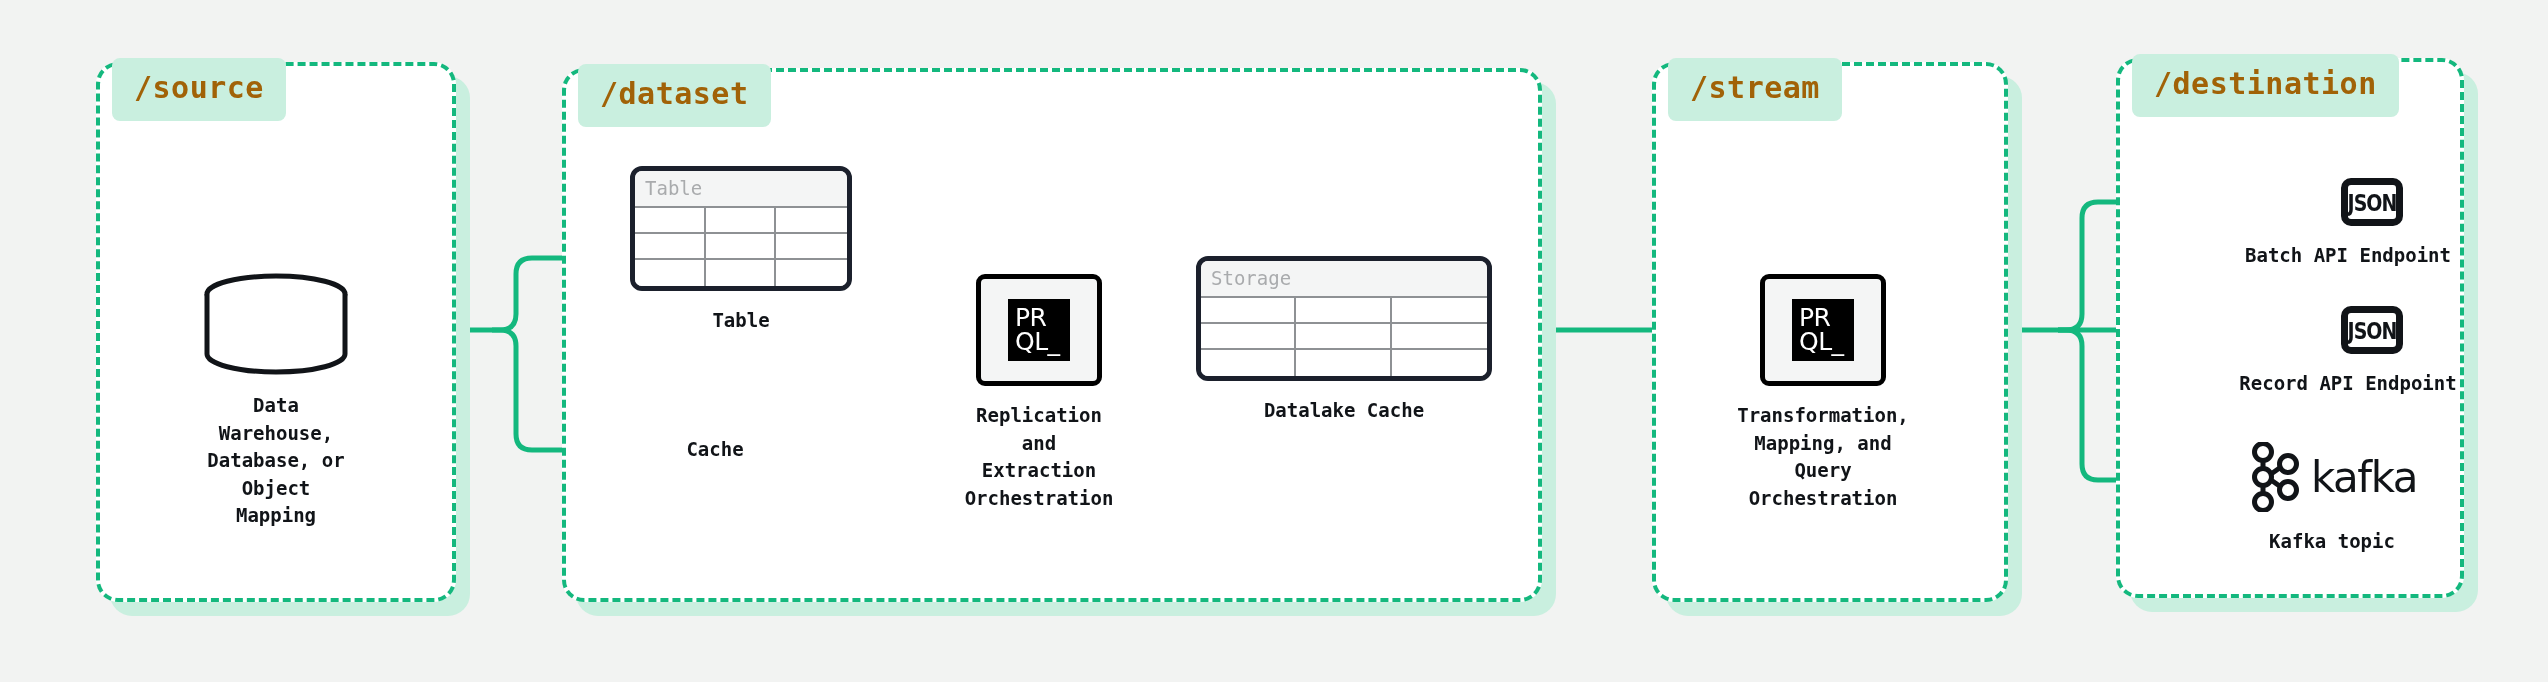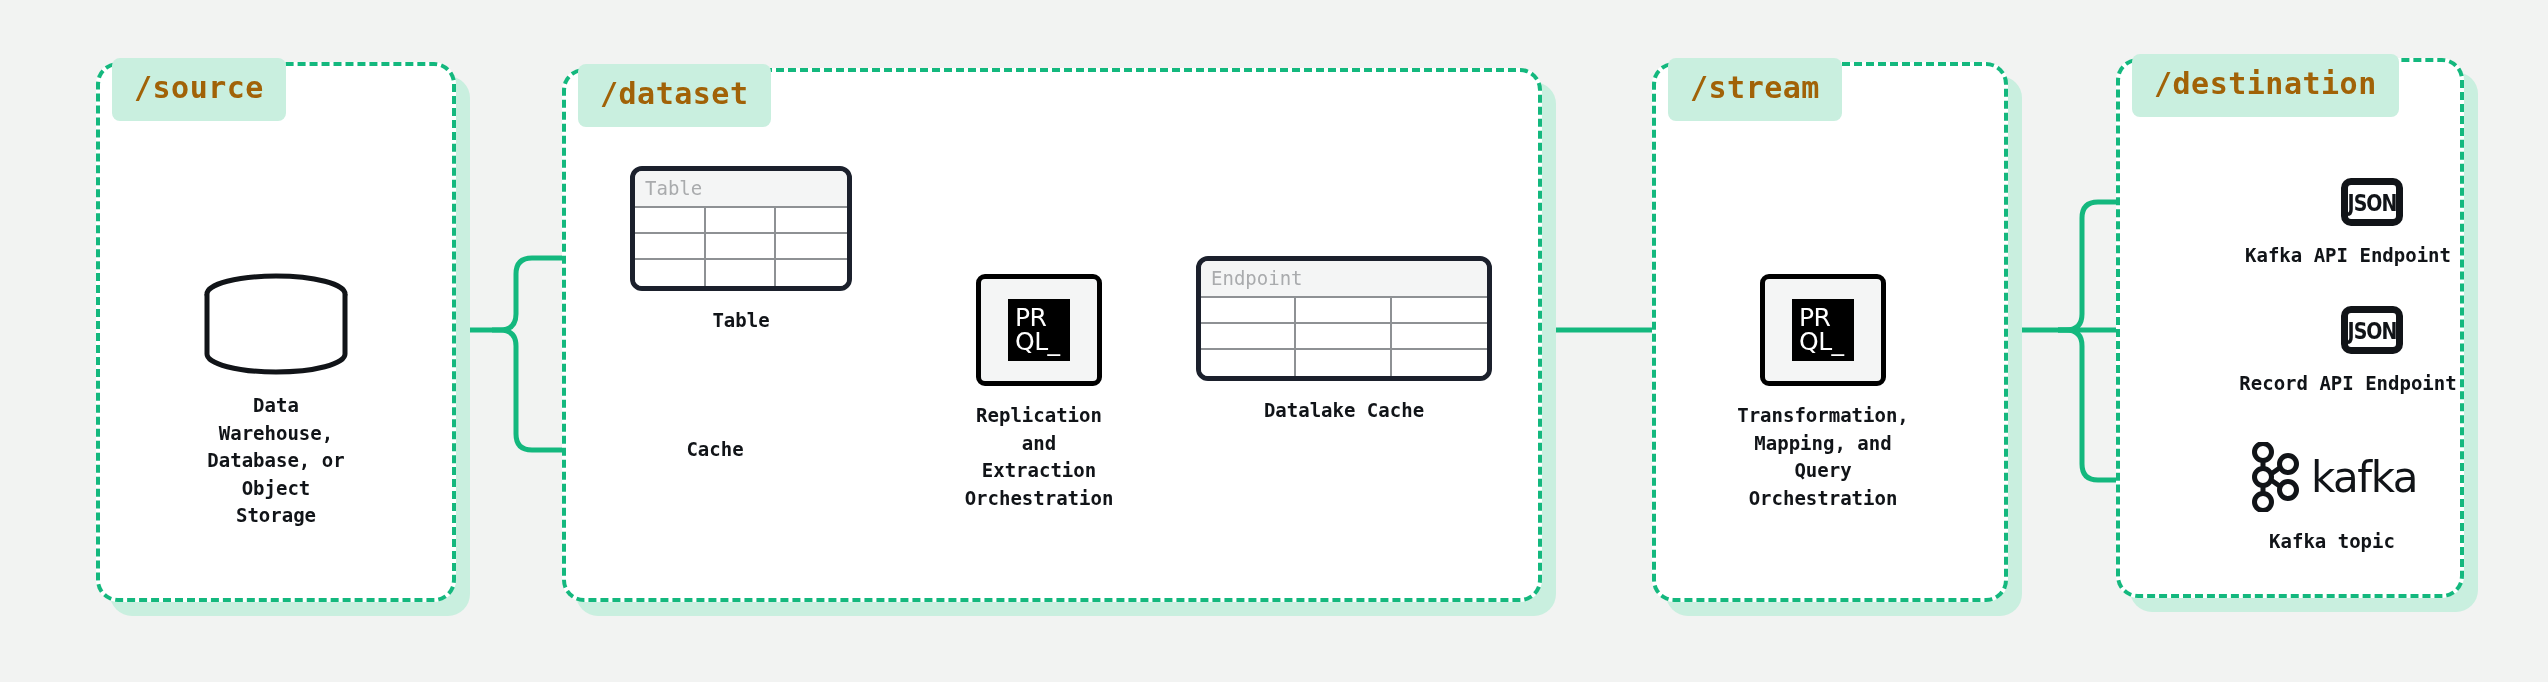--- a/index.html
+++ b/index.html
@@ -235,21 +235,21 @@
     <div class="panel-badge">/stream</div>
   </div>
 
   <div class="node" style="left:200px; top:272px; width:152px;">
     <svg class="cylinder" viewBox="0 0 152 104">
       <ellipse cx="76" cy="22" rx="69" ry="18" fill="#ffffff" stroke="#111418" stroke-width="5"></ellipse>
       <path d="M 7 22 L 7 82 A 69 18 0 0 0 145 82 L 145 22" fill="#ffffff" stroke="#111418" stroke-width="5"></path>
     </svg>
     <div class="node-caption">Data Warehouse,
 Database, or
-Object Storage</div>
+Object Mapping</div>
   </div>
 
   <div class="node" style="left:604px; top:166px; width:222px;margin-left:26px;">
     <div class="tablebox">
       <div class="tablebox-header">Table</div>
       <div class="tablebox-grid">
         <div class="cell"></div>
         <div class="cell"></div>
         <div class="cell last-col"></div>
         <div class="cell"></div>
@@ -274,21 +274,21 @@
         <span>QL_</span>
       </div>
     </div>
     <div class="node-caption">Replication and
 Extraction
 Orchestration</div>
   </div>
 
   <div class="node" style="left:1196px; top:256px; width:296px;">
     <div class="tablebox" style="width:296px;">
-      <div class="tablebox-header">Endpoint</div>
+      <div class="tablebox-header">Storage</div>
       <div class="tablebox-grid">
         <div class="cell"></div>
         <div class="cell"></div>
         <div class="cell last-col"></div>
         <div class="cell"></div>
         <div class="cell"></div>
         <div class="cell last-col"></div>
         <div class="cell last-row"></div>
         <div class="cell last-row"></div>
         <div class="cell last-col last-row"></div>
@@ -306,21 +306,21 @@
     </div>
     <div class="node-caption">Transformation,
 Mapping, and Query
 Orchestration</div>
   </div>
 
   <div class="node" style="left:2228px; top:178px; width:240px;">
     <div class="jsonbadge">
       <span>JSON</span>
     </div>
-    <div class="node-caption">Kafka API Endpoint</div>
+    <div class="node-caption">Batch API Endpoint</div>
   </div>
 
   <div class="node" style="left:2228px; top:306px; width:240px;">
     <div class="jsonbadge">
       <span>JSON</span>
     </div>
     <div class="node-caption">Record API Endpoint</div>
   </div>
 
   <div class="node" style="left:2212px; top:442px; width:240px;">

